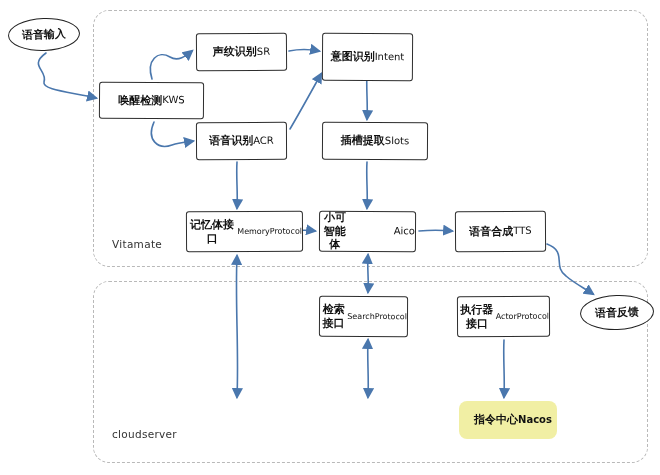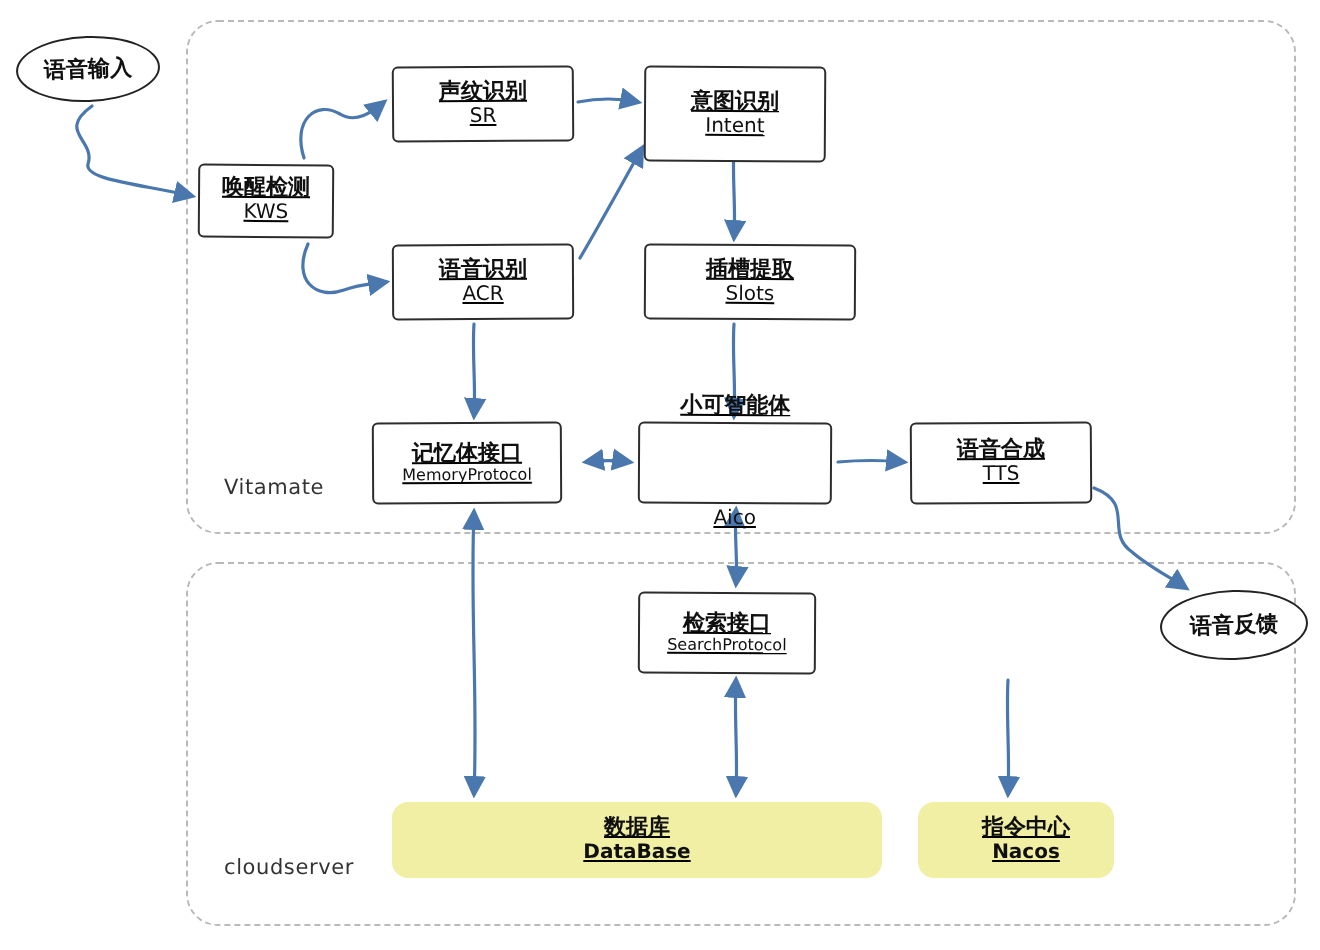--- a/index.html
+++ b/index.html
@@ -8,32 +8,32 @@
   .canvas { position:relative; width:660px; height:475px; background:#fff; overflow:hidden; }
 
   .group { position:absolute; border:1.6px dashed #b9b9b9; border-radius:16px; background:transparent; }
   #g-vitamate { left:93px; top:10px;  width:555px; height:257px; }
   #g-cloud    { left:93px; top:281px; width:555px; height:182px; }
   .group-label { position:absolute; font-size:10.5px; color:#333; letter-spacing:.3px; }
   #lbl-vitamate { left:112px; top:238px; }
   #lbl-cloud    { left:112px; top:428px; }
 
   .node { position:absolute; background:#fff; border:1.7px solid #2d2d2d; border-radius:3px;
-          display:flex; flex-direction:column; align-items:center; justify-content:center;
-          text-align:left; line-height:1.25; z-index:3;text-decoration:underline; }
+          display:flex; align-items:center; justify-content:center;
+          text-align:center; line-height:1.25; z-index:3; }
   .node .t { font-size:11px; font-weight:bold; color:#101010; }
   .node .s { font-size:10px; color:#101010; }
   .node .s.small { font-size:8px; }
 
   #n-sr      { left:196px; top:33px;  width:91px;  height:38px; transform:rotate(-0.4deg); }
   #n-intent  { left:322px; top:33px;  width:91px;  height:48px; transform:rotate(0.35deg); }
-  #n-kws     { left:99px;  top:82px;  width:68px;  height:37px; transform:rotate(0.4deg); }
+  #n-kws     { left:99px;  top:82px;  width:105px;  height:37px; transform:rotate(0.4deg); }
   #n-acr     { left:196px; top:122px; width:91px;  height:38px; transform:rotate(-0.3deg); }
   #n-slots   { left:322px; top:122px; width:106px;  height:38px; transform:rotate(0.35deg); }
-  #n-memory  { left:186px; top:211px; width:95px; height:41px; transform:rotate(-0.3deg); }
+  #n-memory  { left:186px; top:211px; width:117px; height:41px; transform:rotate(-0.3deg); }
   #n-aico    { left:319px; top:211px; width:97px;  height:41px; transform:rotate(0.3deg);gap:44px; }
   #n-tts     { left:455px; top:211px; width:91px;  height:41px; transform:rotate(-0.35deg); }
   #n-search  { left:319px; top:296px; width:89px;  height:41px; transform:rotate(0.3deg); }
   #n-actor   { left:457px; top:296px; width:93px;  height:41px; transform:rotate(-0.3deg); }
 
   .yellow { background:#f1efa4; border:none; border-radius:8px; }
   #n-database { left:196px; top:401px; width:245px; height:38px; }
   #n-nacos    { left:459px; top:401px; width:98px;  height:38px;padding-left:10px; }
   .yellow .s { font-weight:bold; }
 
@@ -116,22 +116,22 @@
     <div class="s">Aico</div>
   </div>
   <div class="node" id="n-tts">
     <div class="t">语音合成</div>
     <div class="s">TTS</div>
   </div>
   <div class="node" id="n-search">
     <div class="t">检索接口</div>
     <div class="s small">SearchProtocol</div>
   </div>
-  <div class="node yellow" id="n-database">
-    <div class="t">数据库</div>
-    <div class="s">DataBase</div>
+  <div class="node" id="n-actor">
+    <div class="t">执行器接口</div>
+    <div class="s small">ActorProtocol</div>
   </div>
   <div class="node yellow" id="n-nacos">
     <div class="t">指令中心</div>
     <div class="s">Nacos</div>
   </div>
 
 </div>
 
 </body></html>

